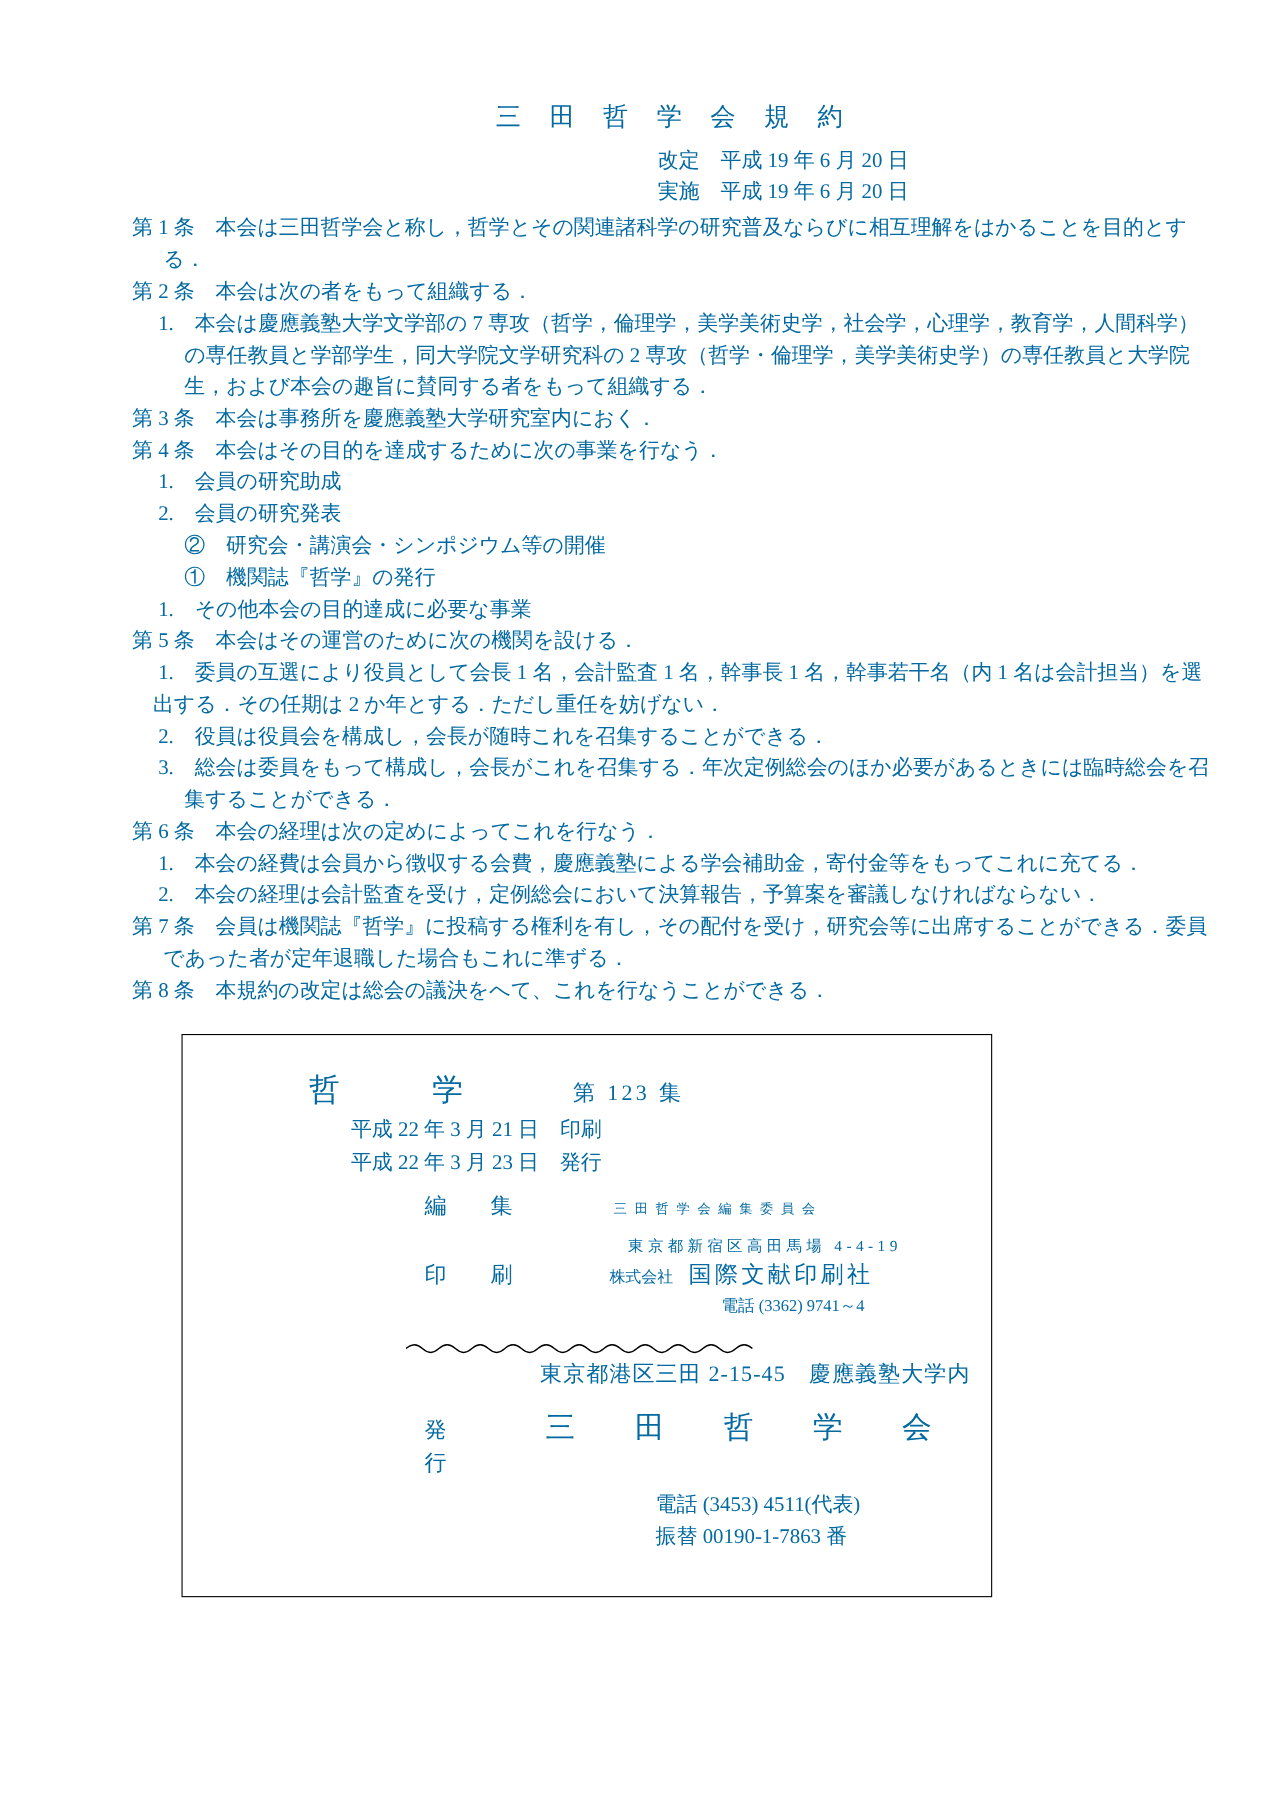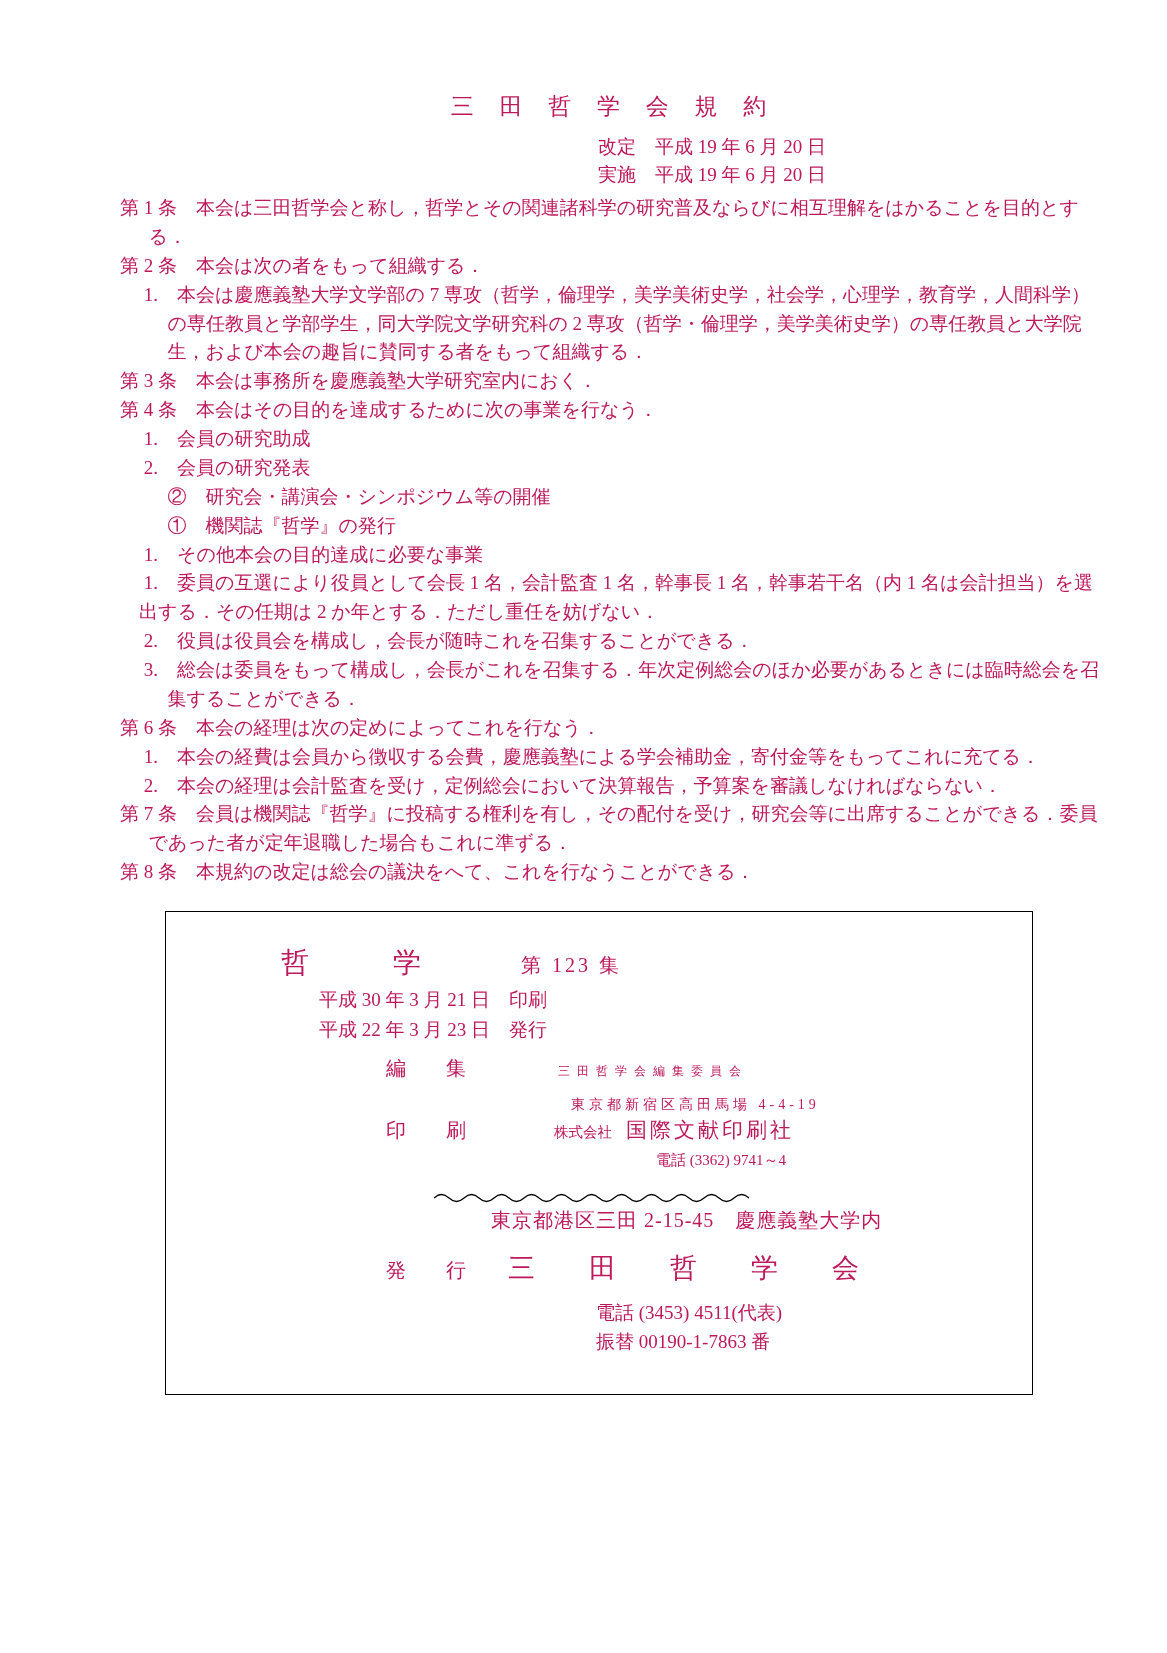--- a/index.html
+++ b/index.html
@@ -2,21 +2,21 @@
 <html lang="ja"><head>
 <meta charset="utf-8">
 <style>
   html, body { margin: 0; padding: 0; background: #ffffff; }
   .page {
     position: relative;
     width: 1167px;
     min-height: 1653px;
     margin: 0 auto;
     background: #ffffff;
-    color: #be185d;
+    color: #0369a1;
     font-family: "Liberation Serif", "DejaVu Serif", serif;
     font-size: 19px;
     line-height: 1.52;
     box-sizing: border-box;
     padding: 90px 60px 60px 120px;
   }
   .title {
     text-align: center;
     font-size: 23px;
     letter-spacing: 10px;
@@ -30,21 +30,21 @@
     margin-bottom: 6px;
   }
   p { margin: 0; }
   .p-article { padding-left: 1.5em; text-indent: -1.5em; }
   .p-item { padding-left: 2.5em; text-indent: -1.25em; }
   .p-item-tight { padding-left: 1em; text-indent: 0.25em; }
   .p-sub { padding-left: 2.5em; }
 
   .colophon {
     margin: 24px 0 0 45px;
-    width: 868px;
+    width: 737px;
     border: 1px solid #000000;
     padding: 30px 0 38px 0;
     box-sizing: border-box;
   }
   .c-title-row { margin-left: 115px; display: flex; align-items: baseline; }
   .journal-title { font-size: 28px; }
   .journal-issue { font-size: 20px; letter-spacing: 3px; margin-left: 100px; }
   .c-date { margin-left: 153px; line-height: 1.58; }
   .c-row { margin-left: 220px; display: flex; align-items: baseline; }
   .c-edit-row { margin-top: 8px; }
@@ -76,37 +76,38 @@
   <p class="p-article">第 1 条　本会は三田哲学会と称し，哲学とその関連諸科学の研究普及ならびに相互理解をはかることを目的とする．</p>
   <p class="p-article">第 2 条　本会は次の者をもって組織する．</p>
   <p class="p-item">1.　本会は慶應義塾大学文学部の 7 専攻（哲学，倫理学，美学美術史学，社会学，心理学，教育学，人間科学）の専任教員と学部学生，同大学院文学研究科の 2 専攻（哲学・倫理学，美学美術史学）の専任教員と大学院生，および本会の趣旨に賛同する者をもって組織する．</p>
   <p class="p-article">第 3 条　本会は事務所を慶應義塾大学研究室内におく．</p>
   <p class="p-article">第 4 条　本会はその目的を達成するために次の事業を行なう．</p>
   <p class="p-item">1.　会員の研究助成</p>
   <p class="p-item">2.　会員の研究発表</p>
   <p class="p-sub">②　研究会・講演会・シンポジウム等の開催</p>
   <p class="p-sub">①　機関誌『哲学』の発行</p>
   <p class="p-item">1.　その他本会の目的達成に必要な事業</p>
+  <p class="p-article">第 5 条　本会はその運営のために次の機関を設ける．</p>
   <p class="p-item-tight">1.　委員の互選により役員として会長 1 名，会計監査 1 名，幹事長 1 名，幹事若干名（内 1 名は会計担当）を選出する．その任期は 2 か年とする．ただし重任を妨げない．</p>
   <p class="p-item">2.　役員は役員会を構成し，会長が随時これを召集することができる．</p>
   <p class="p-item">3.　総会は委員をもって構成し，会長がこれを召集する．年次定例総会のほか必要があるときには臨時総会を召集することができる．</p>
   <p class="p-article">第 6 条　本会の経理は次の定めによってこれを行なう．</p>
   <p class="p-item">1.　本会の経費は会員から徴収する会費，慶應義塾による学会補助金，寄付金等をもってこれに充てる．</p>
   <p class="p-item">2.　本会の経理は会計監査を受け，定例総会において決算報告，予算案を審議しなければならない．</p>
   <p class="p-article">第 7 条　会員は機関誌『哲学』に投稿する権利を有し，その配付を受け，研究会等に出席することができる．委員であった者が定年退職した場合もこれに準ずる．</p>
   <p class="p-article">第 8 条　本規約の改定は総会の議決をへて、これを行なうことができる．</p>
 
   <div class="colophon">
 
     <div class="c-title-row">
       <span class="journal-title">哲　　　学</span>
       <span class="journal-issue">第 123 集</span>
     </div>
 
-    <div class="c-date">平成 30 年 3 月 21 日　印刷</div>
+    <div class="c-date">平成 22 年 3 月 21 日　印刷</div>
     <div class="c-date">平成 22 年 3 月 23 日　発行</div>
 
     <div class="c-row c-edit-row">
       <span class="c-label">編　　集</span>
       <span class="c-editor">三田哲学会編集委員会</span>
     </div>
 
     <div class="c-printer-addr">東京都新宿区高田馬場 4-4-19</div>
 
     <div class="c-row">

